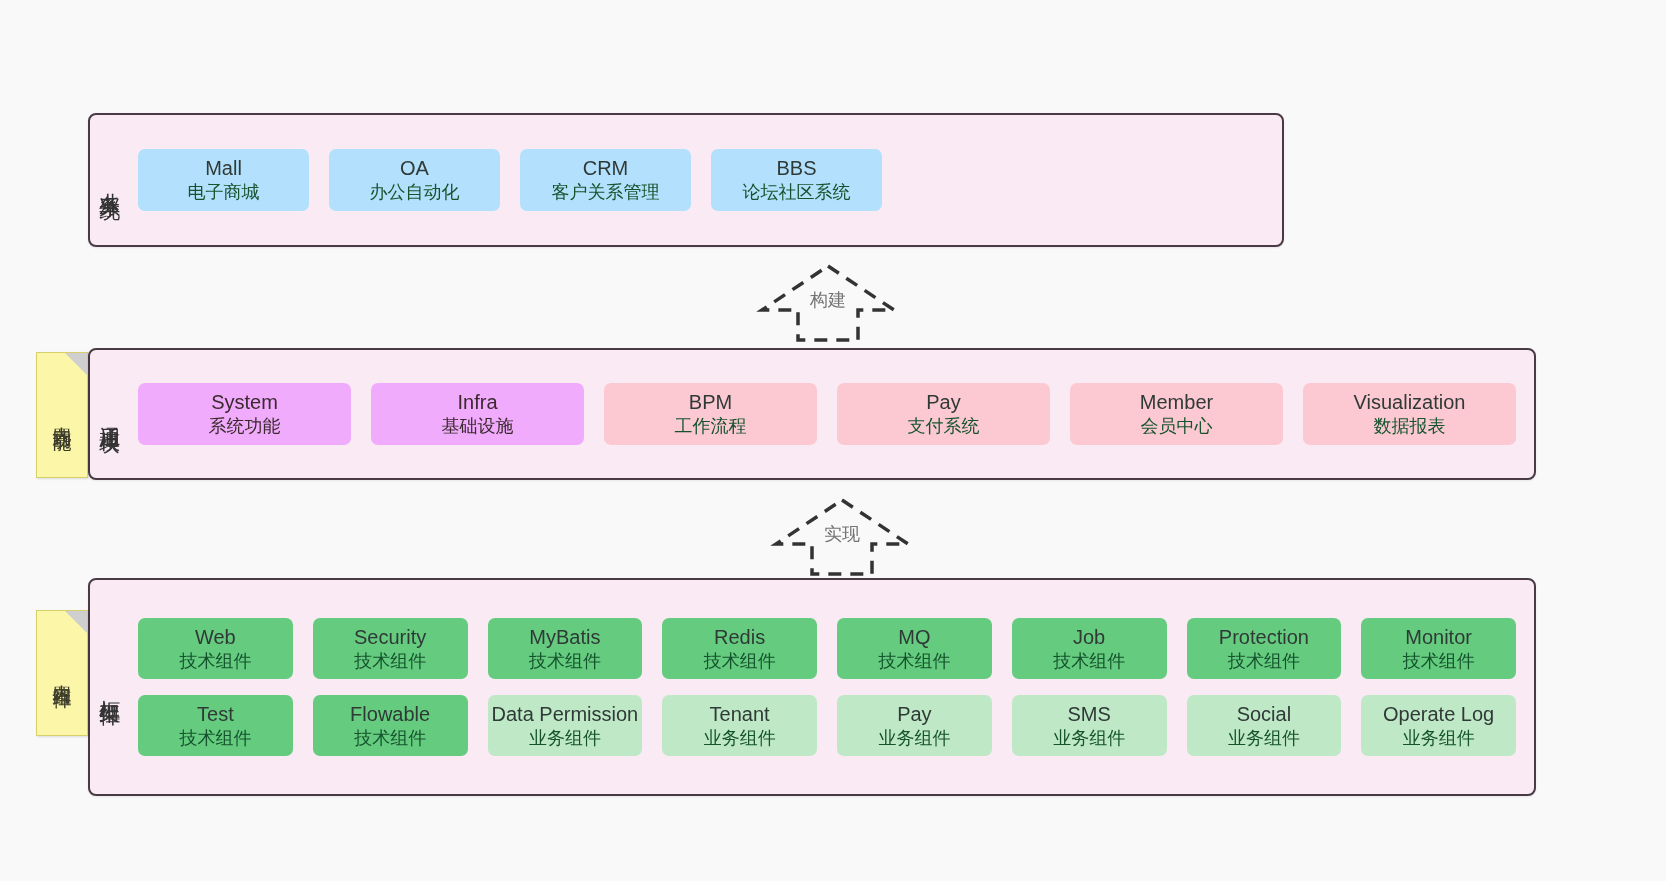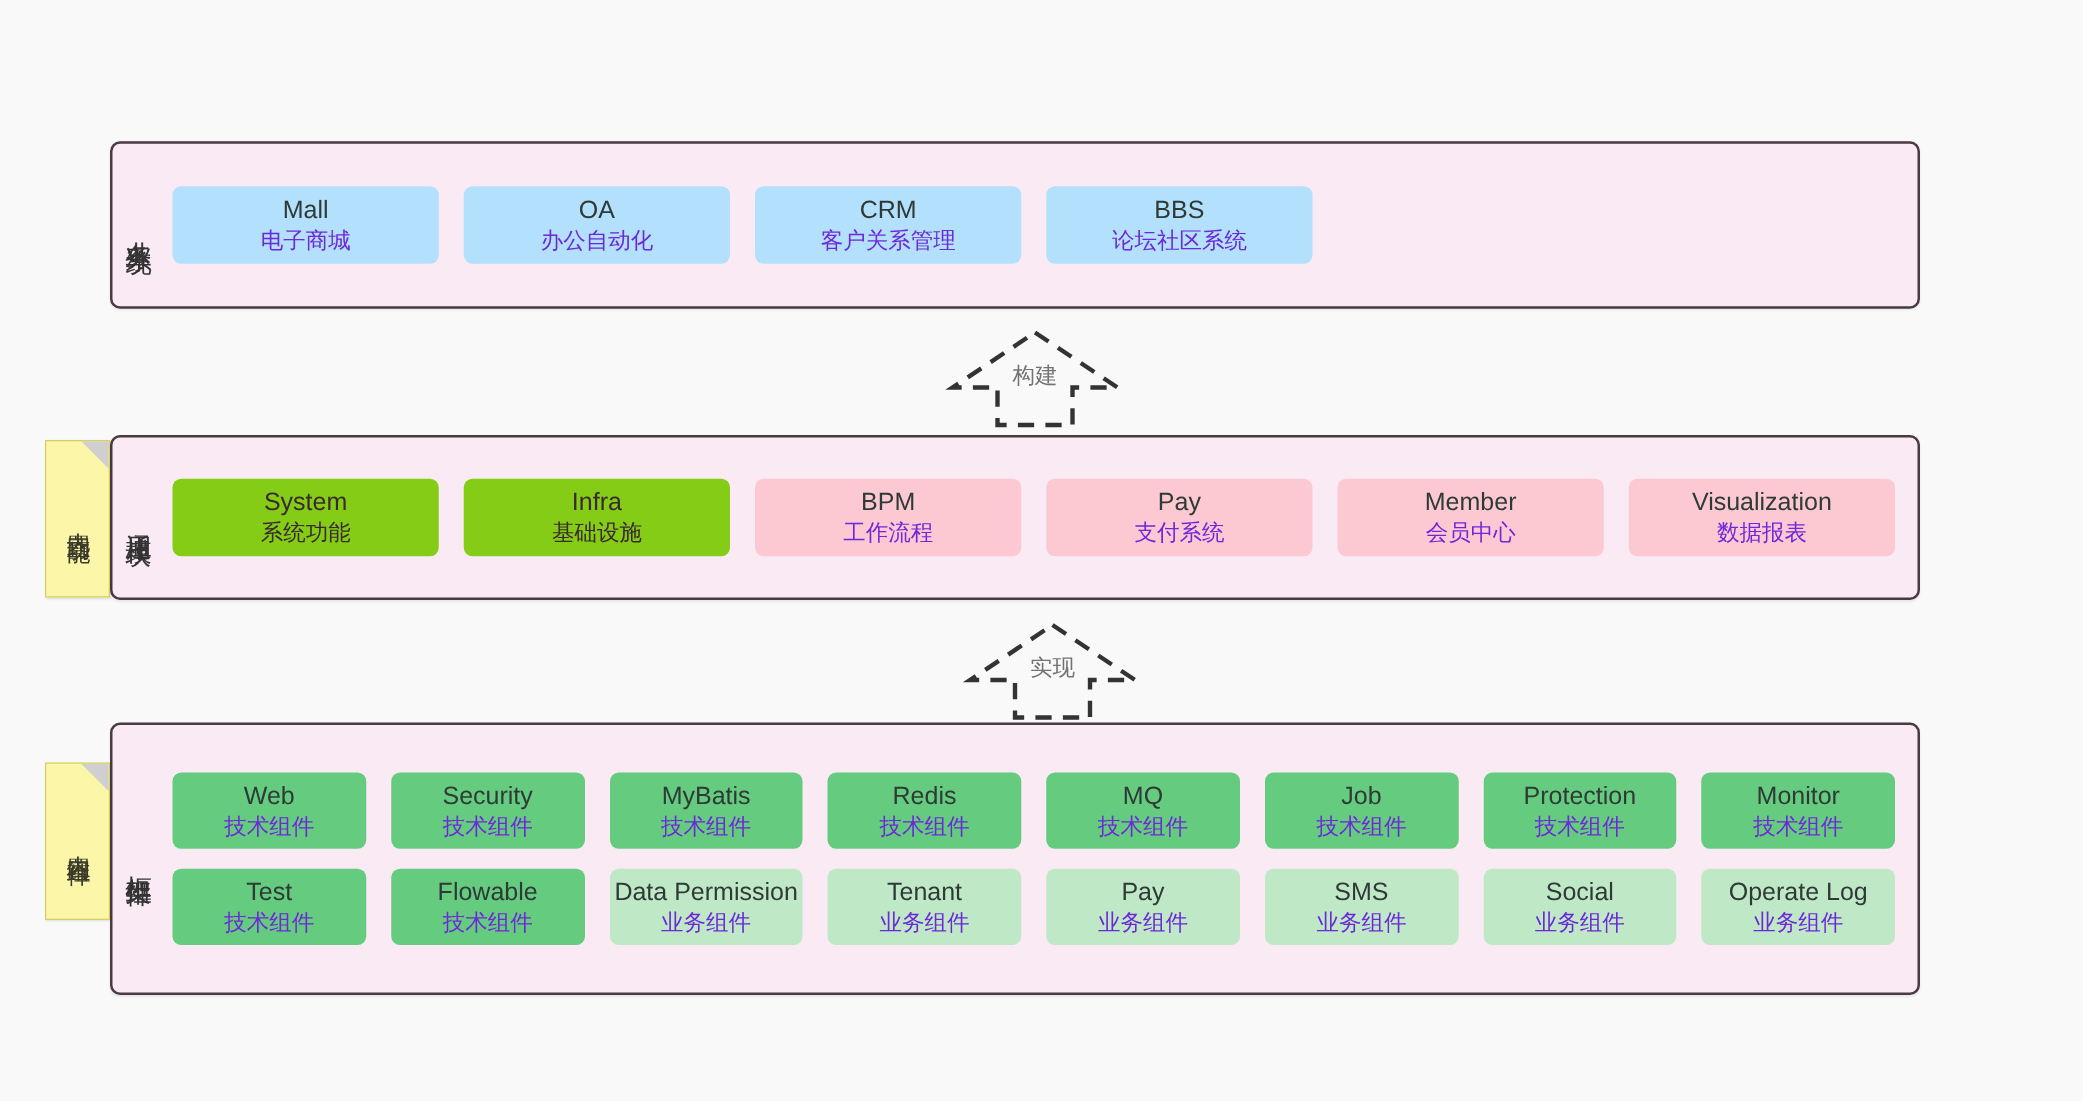--- a/index.html
+++ b/index.html
@@ -55,25 +55,25 @@
     display:flex;
     flex-direction:column;
     align-items:center;
     justify-content:center;
     text-align:center;
     box-sizing:border-box;
     padding:6px 4px;
     line-height:1.3;
   }
   .card .en{font-size:20px;color:#2f3a37;}
-  .card .cn{font-size:18px;color:#6d28d9;}
+  .card .cn{font-size:18px;color:#14532d;}
 
   
   .blue   {background:#b3e0fc;}
-  .red    {background:#84cc16;}
+  .red    {background:#f0abfc;}
   .red .en,.red .cn{color:#3b2a2d;}
   .pink   {background:#fcc9d3;}
   .green  {background:#65cb7f;justify-content:center;}
   .lgreen {background:#bfe8c7;justify-content:flex-end;}
 
   
   .note{
     position:absolute;
     width:52px;
     background:#fbf6a8;
@@ -108,21 +108,21 @@
     color:#737373;
     background:transparent;
     white-space:nowrap;
   }
 </style>
 </head>
 <body>
 
 <div class="canvas">
 
-  <div class="section" id="sec-business" style="left:88px;top:113px;width:1448px;height:134px;">
+  <div class="section" id="sec-business" style="left:88px;top:113px;width:1196px;height:134px;">
     <div class="sec-label">业务系统</div>
     <div class="cards six">
       <div class="card blue">
         <div class="en">Mall</div>
         <div class="cn">电子商城</div>
       </div>
       <div class="card blue">
         <div class="en">OA</div>
         <div class="cn">办公自动化</div>
       </div>

